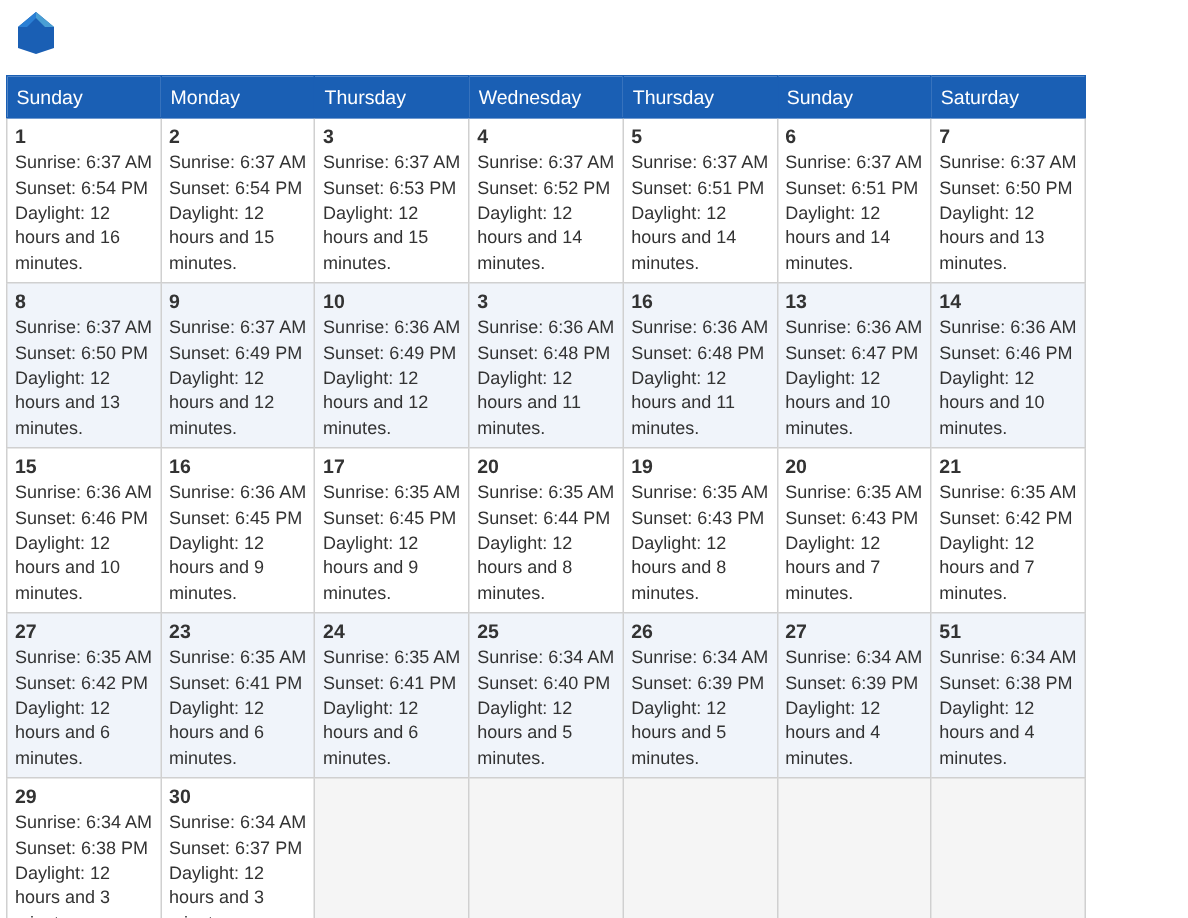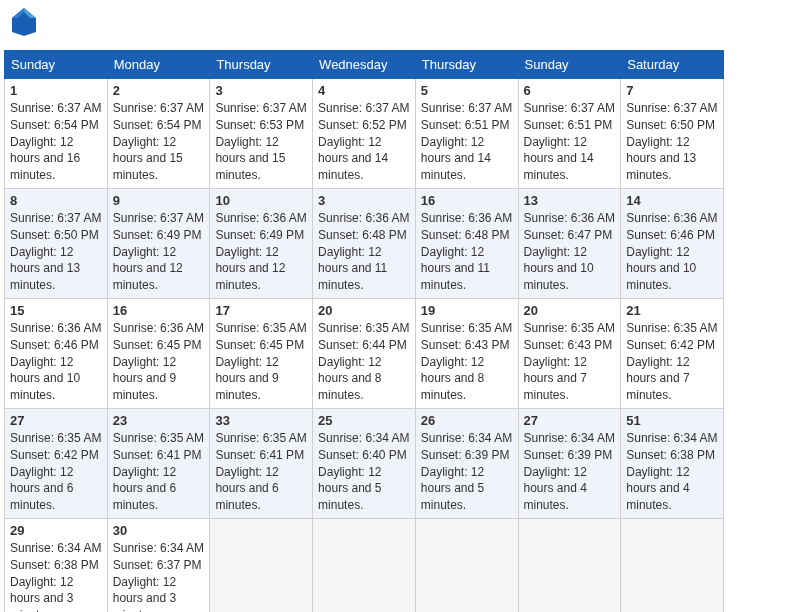--- a/index.html
+++ b/index.html
@@ -225,21 +225,21 @@
         <tr class="row-even">
           <td>
             <span class="day-num">27</span>
             <div class="day-info">Sunrise: 6:35 AM<br>Sunset: 6:42 PM<br>Daylight: 12 hours and 6 minutes.</div>
           </td>
           <td>
             <span class="day-num">23</span>
             <div class="day-info">Sunrise: 6:35 AM<br>Sunset: 6:41 PM<br>Daylight: 12 hours and 6 minutes.</div>
           </td>
           <td>
-            <span class="day-num">33</span>
+            <span class="day-num">24</span>
             <div class="day-info">Sunrise: 6:35 AM<br>Sunset: 6:41 PM<br>Daylight: 12 hours and 6 minutes.</div>
           </td>
           <td>
             <span class="day-num">25</span>
             <div class="day-info">Sunrise: 6:34 AM<br>Sunset: 6:40 PM<br>Daylight: 12 hours and 5 minutes.</div>
           </td>
           <td>
             <span class="day-num">26</span>
             <div class="day-info">Sunrise: 6:34 AM<br>Sunset: 6:39 PM<br>Daylight: 12 hours and 5 minutes.</div>
           </td>

